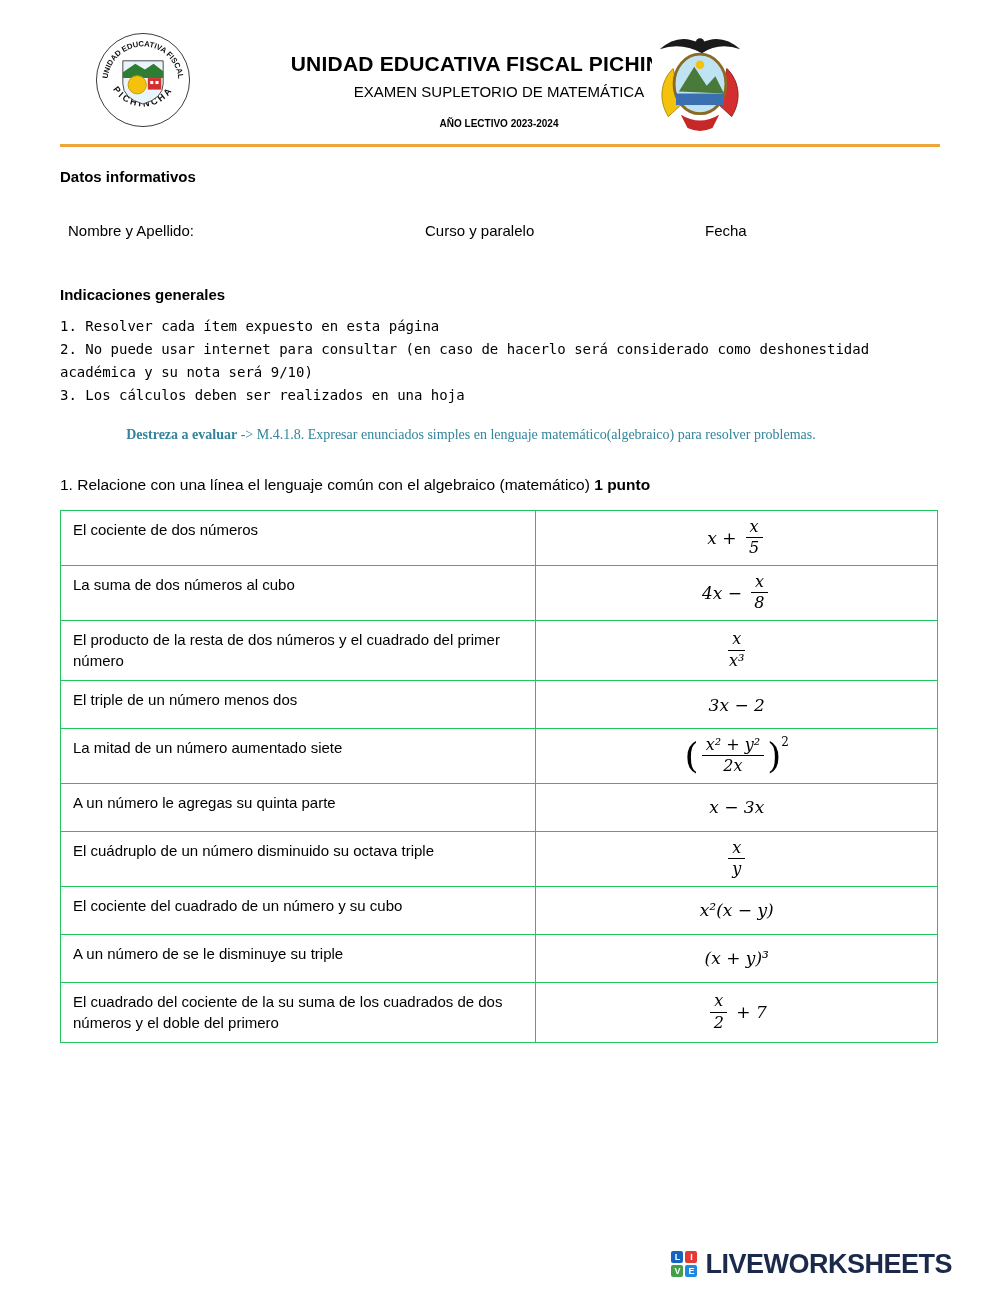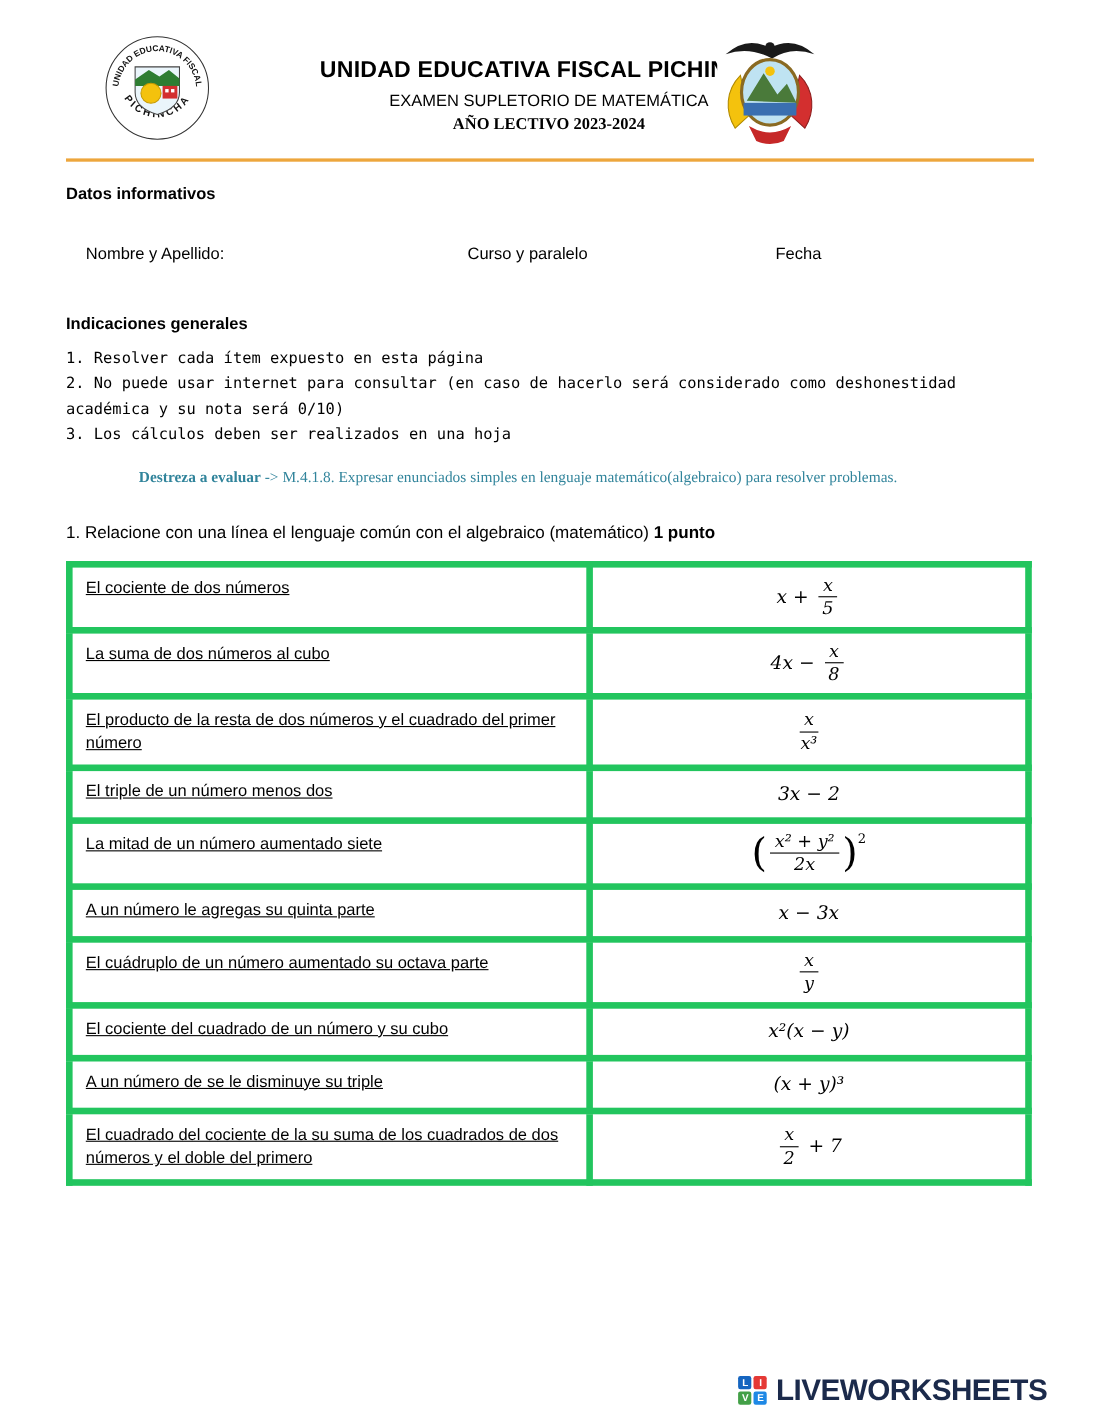--- a/index.html
+++ b/index.html
@@ -8,46 +8,46 @@
     position:relative; width:1000px; height:1294px; margin:0 auto;
     background:#fff; overflow:hidden; color:#000;
     font-family:"Liberation Sans", sans-serif;
   }
   
   .header { position:relative; height:150px; }
   .school-logo { position:absolute; left:95px; top:30px; width:96px; height:100px; }
   .header-titles { position:absolute; left:285px; top:52px; width:428px; text-align:center; }
   .school-name { font-size:21px; font-weight:bold; white-space:nowrap; letter-spacing:0.2px; }
   .exam-title  { font-size:15px; font-weight:normal; margin-top:7px; }
-  .school-year { font-size:15px; font-weight:bold; margin-top:5px;font-family:Liberation Serif, serif; }
+  .school-year { font-size:10px; font-weight:bold; margin-top:18px; }
   .coat { position:absolute; left:652px; top:26px; width:96px; height:112px; background:#fff; }
   .header-divider { position:absolute; left:60px; right:60px; top:144px; height:3px;
     background:var(--c-divider,#EDA63C); }
   
   .content { padding:0 60px; }
   .sec-title { font-size:15px; font-weight:bold; }
   .datos-title { margin-top:18px; }
   .fields-row { position:relative; height:20px; margin-top:37px; font-size:15px; }
-  .fields-row .f-nombre { position:absolute; left:18px;text-align:right; }
+  .fields-row .f-nombre { position:absolute; left:8px;text-align:right; }
   .fields-row .f-curso  { position:absolute; left:365px; }
   .fields-row .f-fecha  { position:absolute; left:645px; }
   .quote { margin-top:58px; text-align:center; font-family:"DejaVu Serif", serif;
     font-style:italic; font-size:19px; letter-spacing:1.2px; }
   .indicaciones-title { margin-top:44px; }
   .mono-block { margin-top:12px; width:822px; font-family:"DejaVu Sans Mono", monospace;
     font-size:14px; line-height:23px; }
   .cuestionario-title { margin-top:30px; }
   .skill { margin-top:16px; width:822px; font-family:Liberation Serif, serif;
     font-size:14px; line-height:23px; color:var(--c-skill,#31849B);text-align:center; }
   .skill b { font-weight:bold; }
   .question { margin-top:30px; font-size:15.5px; }
   .question .pts { font-weight:bold; }
   
   table.match { margin-top:16px; width:878px; border-collapse:collapse; }
-  table.match td { border:6px solid #22c55e;text-decoration:underline; }
+  table.match td { border:1px solid #22c55e; }
   td.stmt-cell { width:476px; vertical-align:top; padding:8px 12px; font-size:15px; line-height:1.45; }
   td.expr-cell { width:402px; vertical-align:middle; text-align:center; padding:6px 8px; height:48px; }
   .math { font-family:"DejaVu Serif", serif; font-style:italic; font-size:17px;
     display:inline-flex; align-items:center; justify-content:center; }
   .mrun { white-space:pre; }
   .frac { display:inline-flex; flex-direction:column; align-items:center; margin:1px 3px; font-size:16px; }
   .frac .num { display:block; padding:0 4px 1px; border-bottom:1.2px solid #000; line-height:1.15; }
   .frac .den { display:block; padding:1px 4px 0; line-height:1.15; }
   .mgroup { display:inline-flex; align-items:center; }
   .mgroup .paren { font-style:normal; font-size:36px; line-height:0.9; font-family:"DejaVu Serif", serif; }
@@ -116,21 +116,21 @@
       <span class="f-nombre">Nombre y Apellido:</span>
       <span class="f-curso">Curso y paralelo</span>
       <span class="f-fecha">Fecha</span>
     </div>
 
 
     <div class="sec-title indicaciones-title">Indicaciones generales</div>
 
     <div class="mono-block">
       <div>1. Resolver cada ítem expuesto en esta página</div>
-      <div>2. No puede usar internet para consultar (en caso de hacerlo será considerado como deshonestidad académica y su nota será 0/10)</div>
+      <div>2. No puede usar internet para consultar (en caso de hacerlo será considerado como deshonestidad académica y su nota será 9/10)</div>
       <div>3. Los cálculos deben ser realizados en una hoja</div>
     </div>
 
 
     <div class="skill">
       <b>Destreza a evaluar</b><span> -&gt; M.4.1.8. Expresar enunciados simples en lenguaje matemático(algebraico) para resolver problemas.</span>
     </div>
 
     <div class="question">
       <span>1. Relacione con una línea el lenguaje común con el algebraico (matemático) </span><span class="pts">1 punto</span>
@@ -218,21 +218,21 @@
         </td>
         <td class="expr-cell">
           <span class="math">
                 <span class="mrun">x − 3x</span>
               </span>
         </td>
       </tr>
 
       <tr>
         <td class="stmt-cell">
-          <span class="stmt">El cuádruplo de un número aumentado su octava parte</span>
+          <span class="stmt">El cuádruplo de un número disminuido su octava triple</span>
         </td>
         <td class="expr-cell">
           <span class="math">
                 <span class="frac">
                   <span class="num">x</span>
                   <span class="den">y</span>
                 </span>
               </span>
         </td>
       </tr>

